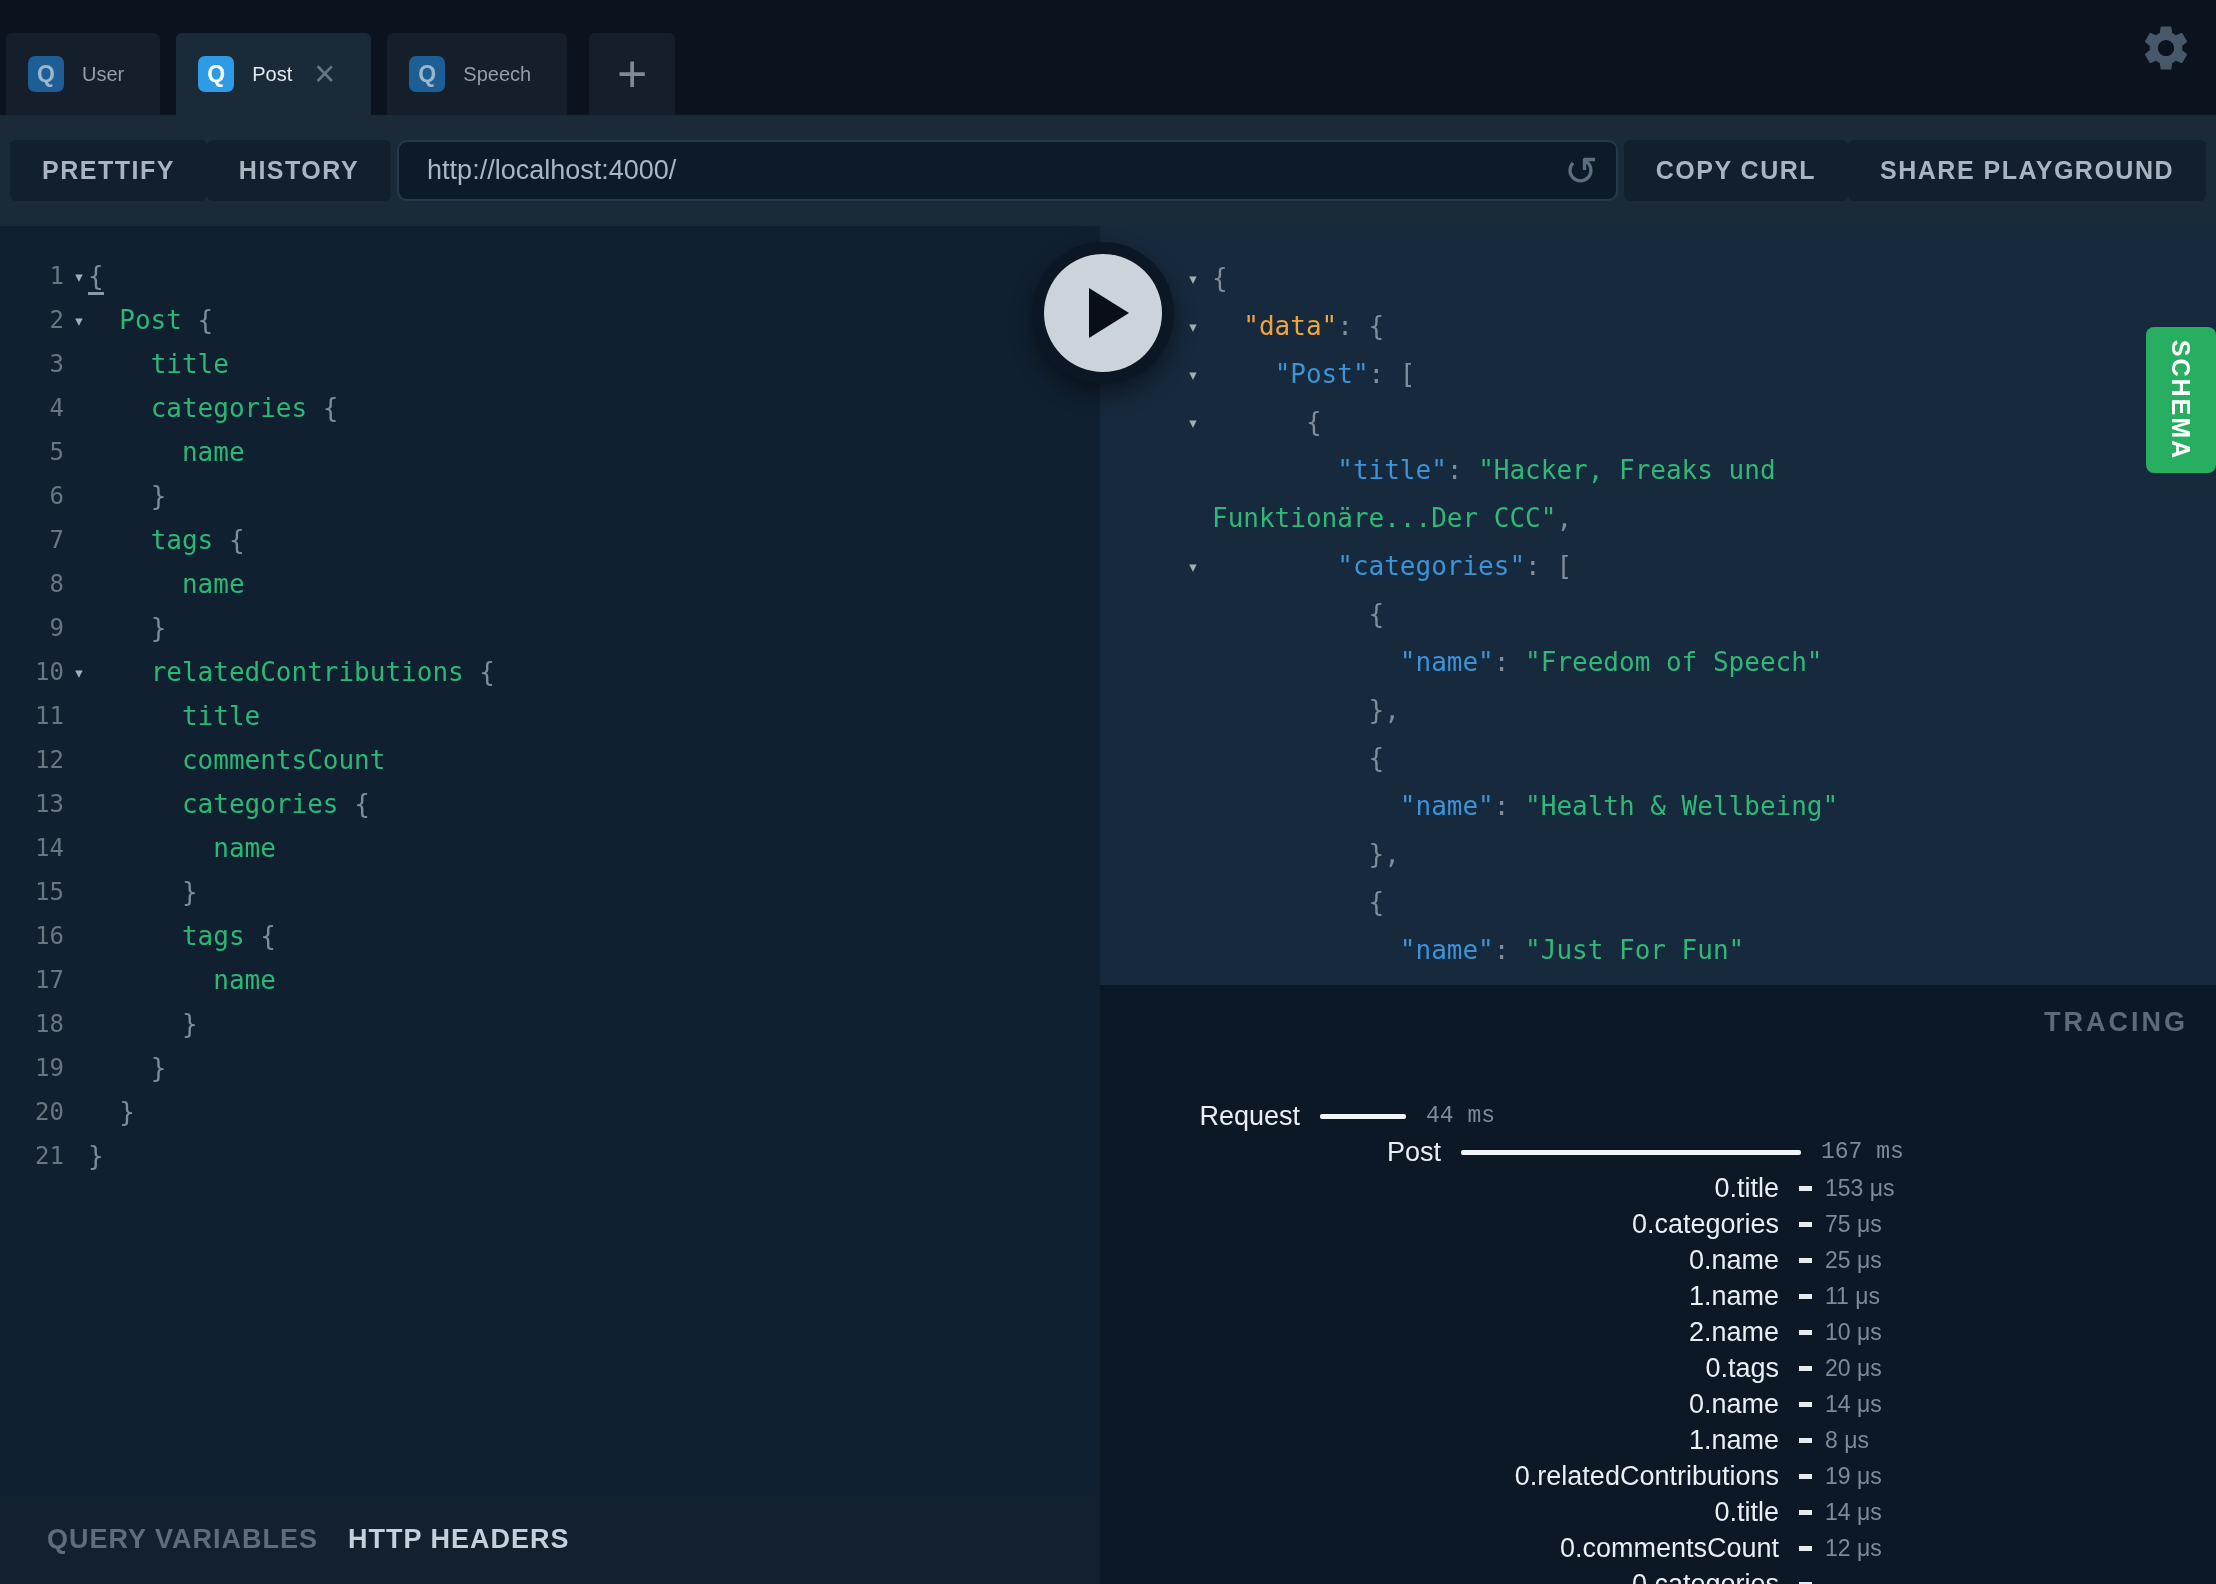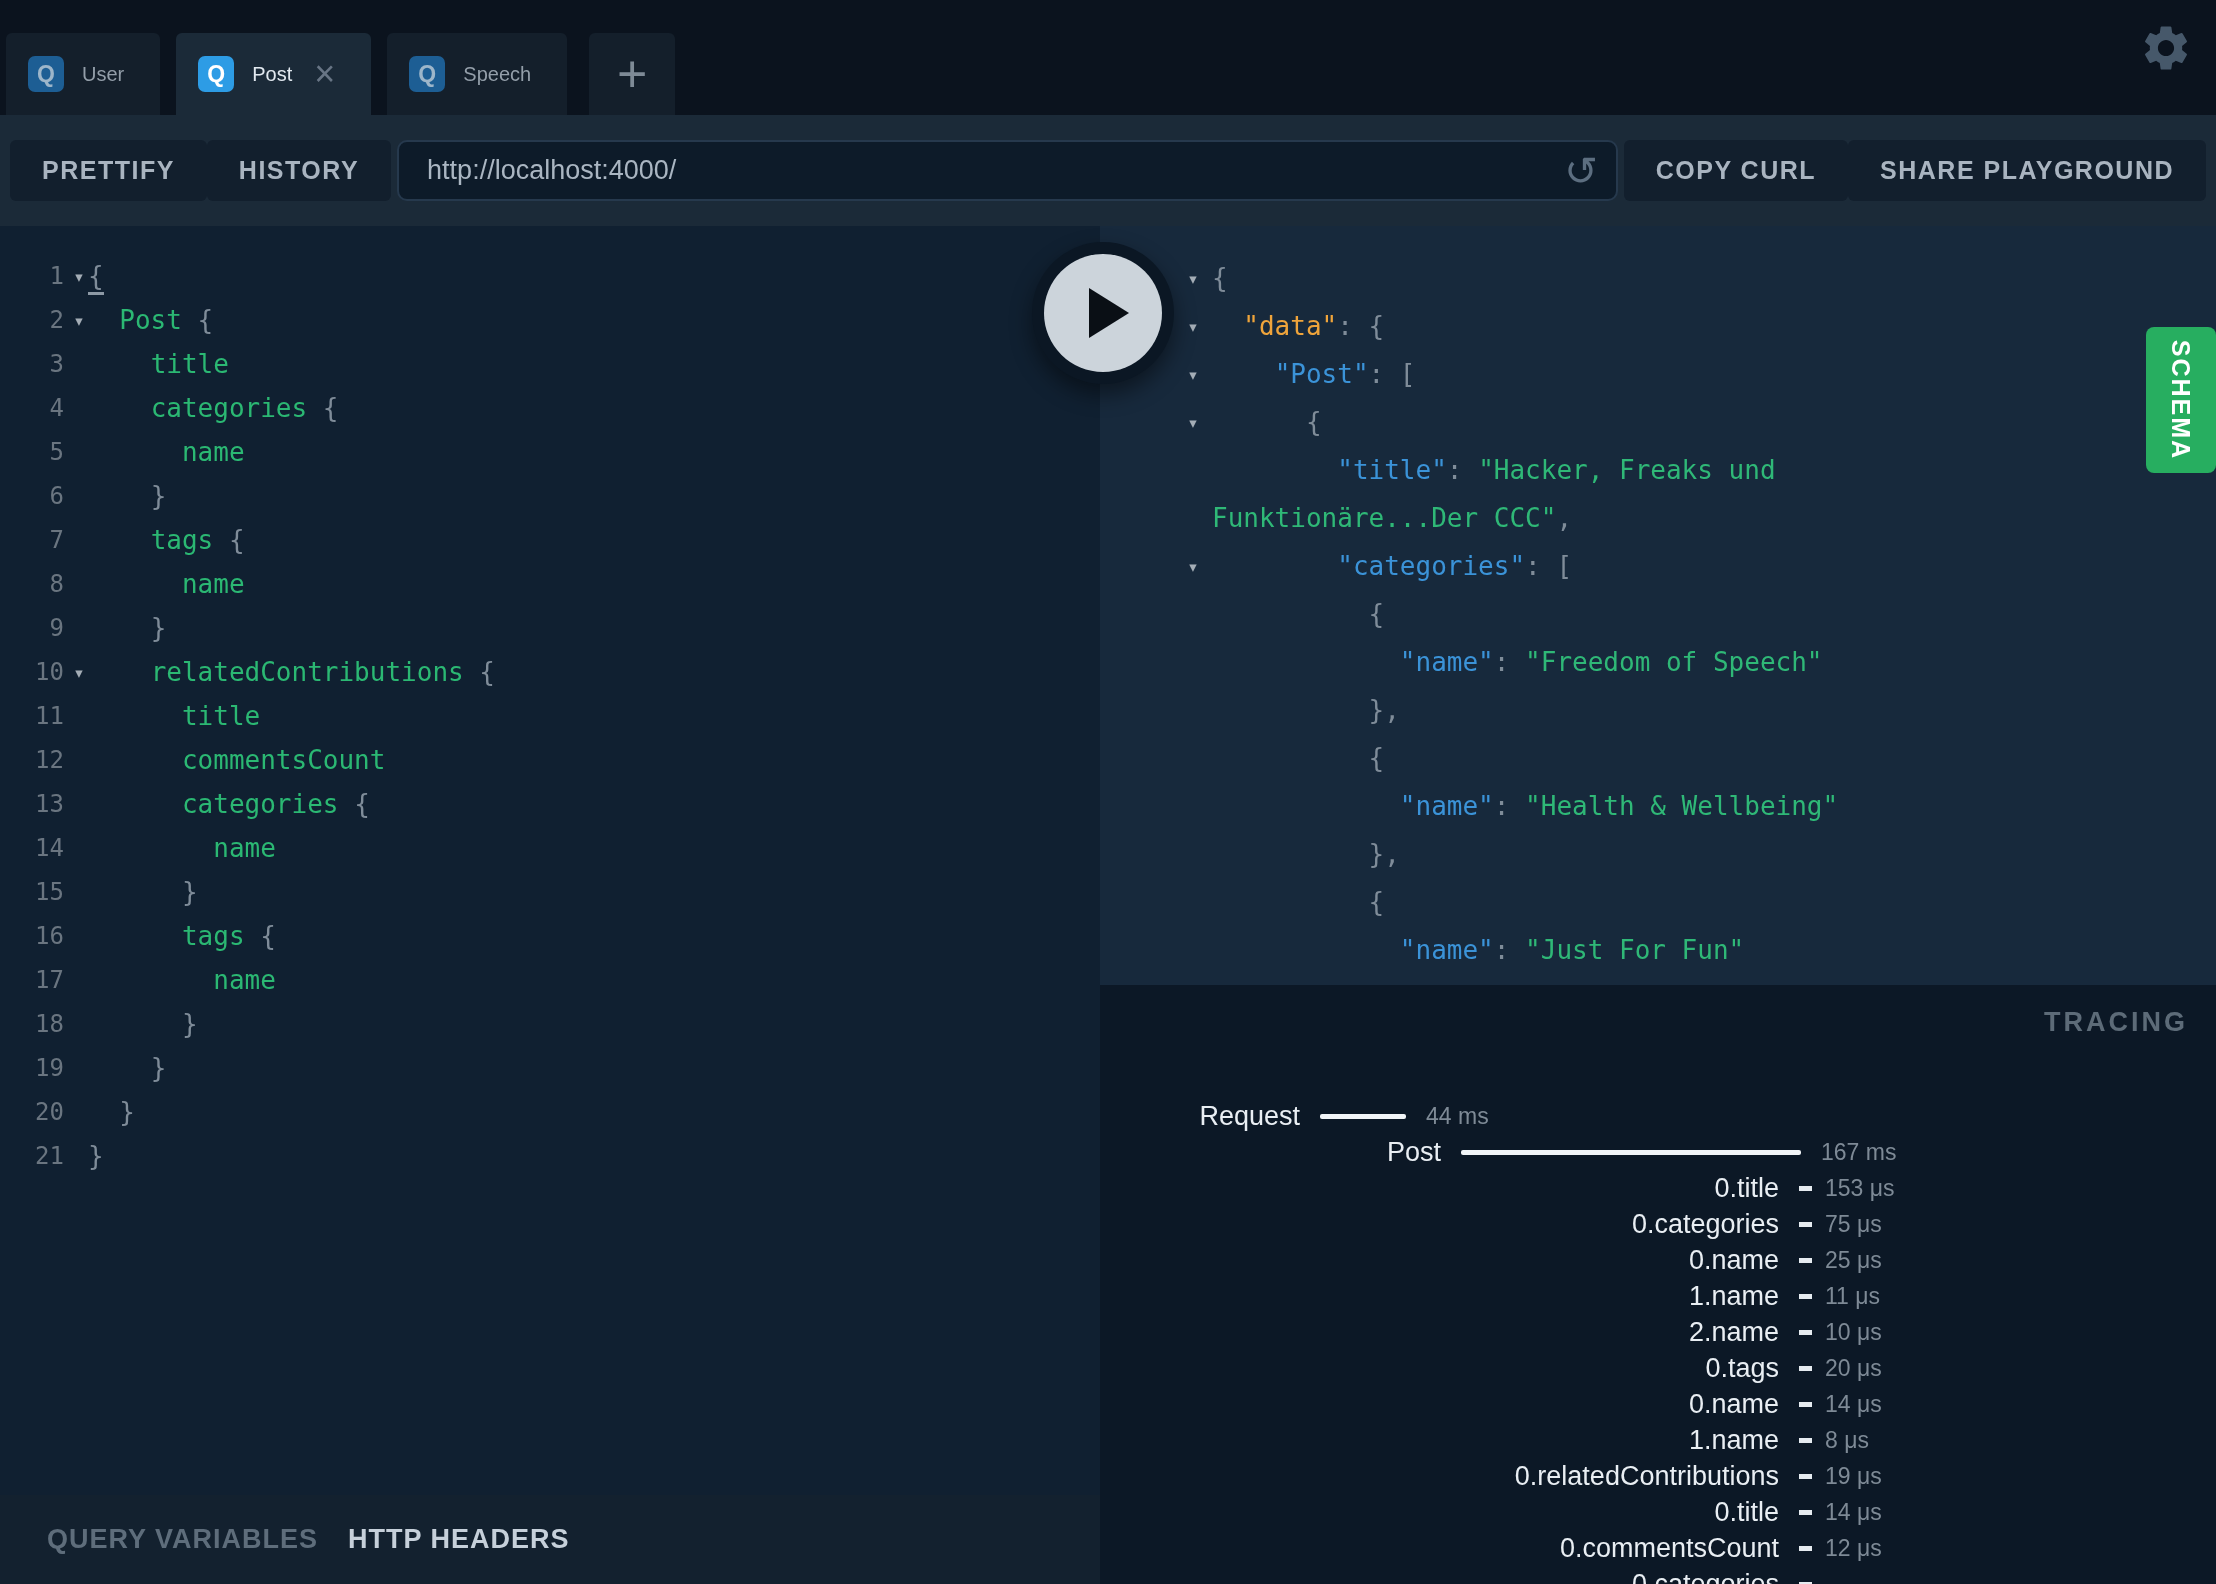--- a/index.html
+++ b/index.html
@@ -78,21 +78,21 @@
   .tr-title{position:absolute;top:22px;right:28px;color:#5d6b78;font-size:27px;
             font-weight:700;letter-spacing:3px;}
   .tr-rows{position:absolute;top:113px;left:0;right:0;}
   .tr-row{height:36px;display:flex;align-items:center;color:#e9eef3;font-size:27px;}
   .tr-label{white-space:nowrap;}
   .row-bar .tr-label{text-align:right;flex:0 0 auto;}
   .row-dash .tr-label{flex:1;text-align:right;}
   .tr-bar{height:5px;background:#f2f5f8;border-radius:2px;margin-left:20px;flex:0 0 auto;}
   .tr-dash{width:13px;height:5px;background:#e6ebf0;margin-left:20px;margin-right:13px;flex:0 0 auto;}
   .tr-value{color:#7e8a96;font-size:23px;white-space:nowrap;}
-  .row-bar .tr-value{margin-left:20px;}
+  .row-bar .tr-value{margin-left:20px;font-family:Liberation Mono, monospace;}
   .row-dash .tr-value{width:391px;}
 
   
   .varsbar{position:absolute;left:0;top:1495px;width:1100px;height:89px;background:#13212f;
            display:flex;align-items:center;padding-left:47px;box-sizing:border-box;gap:30px;}
   .vb-item{font-size:27px;font-weight:700;letter-spacing:1px;color:#5e6d7b;cursor:pointer;white-space:nowrap;}
   .vb-item.on{color:#c6d0da;}
 </style>
 </head>
 <body>

